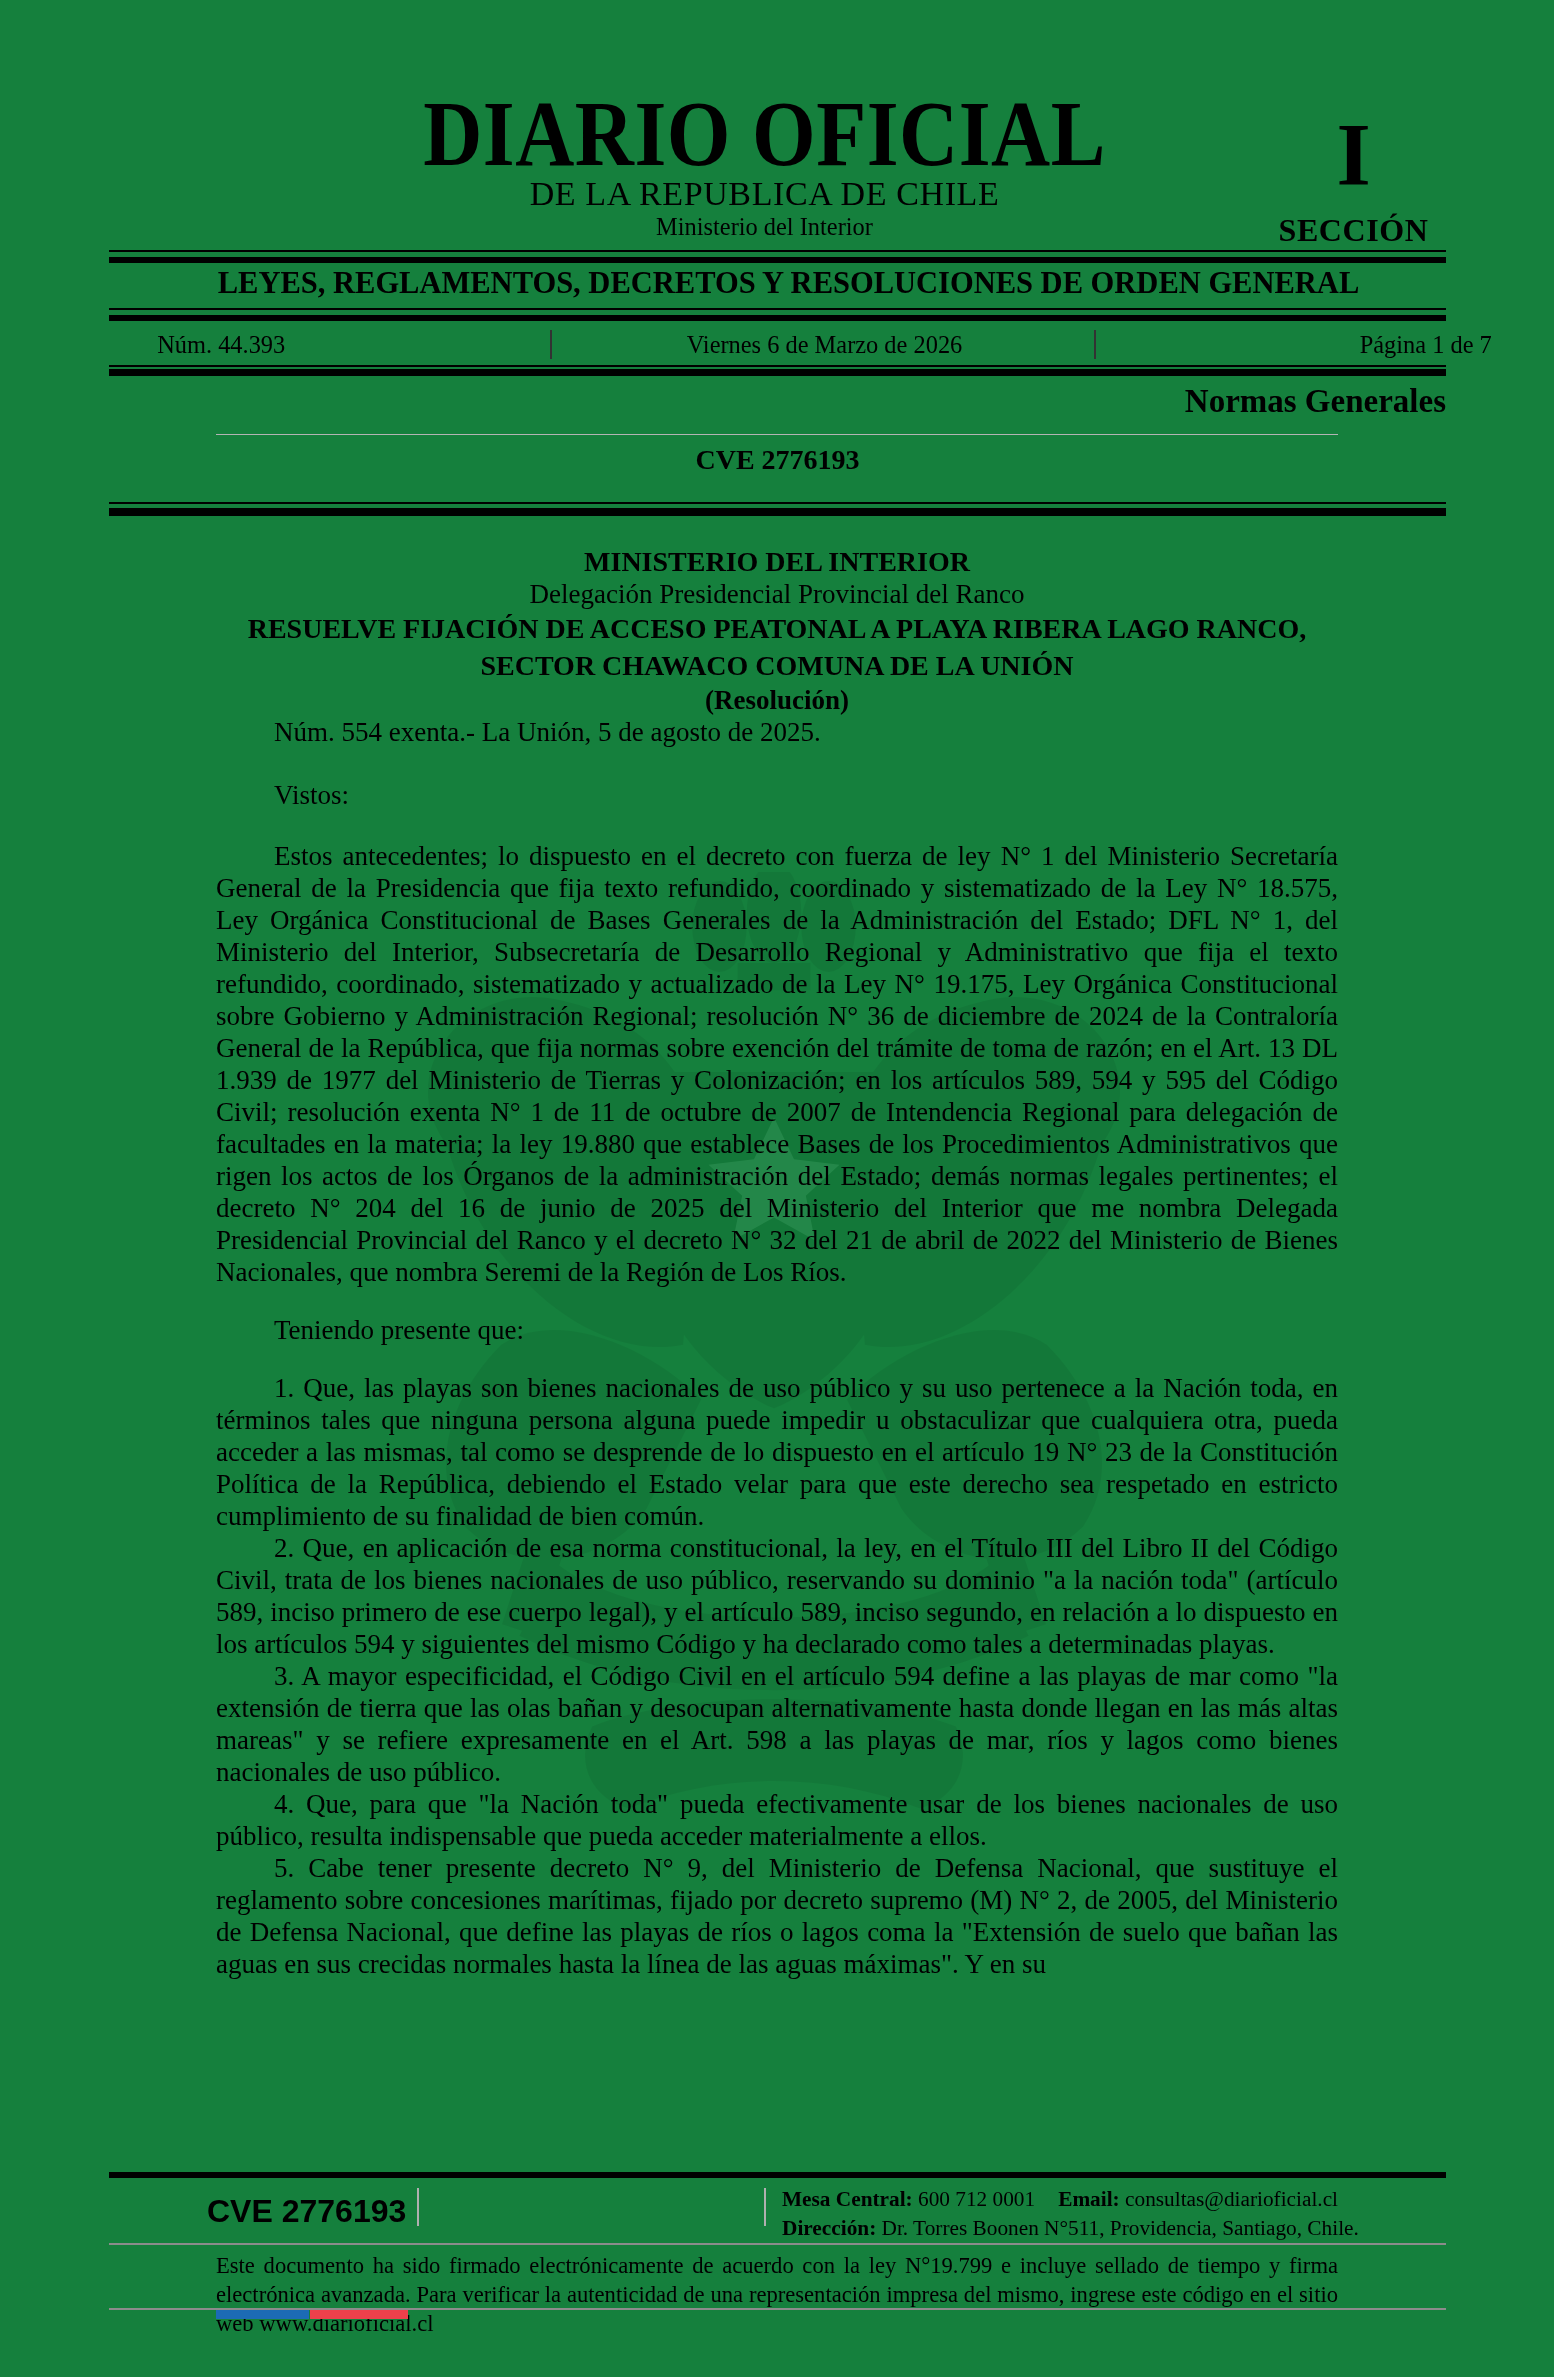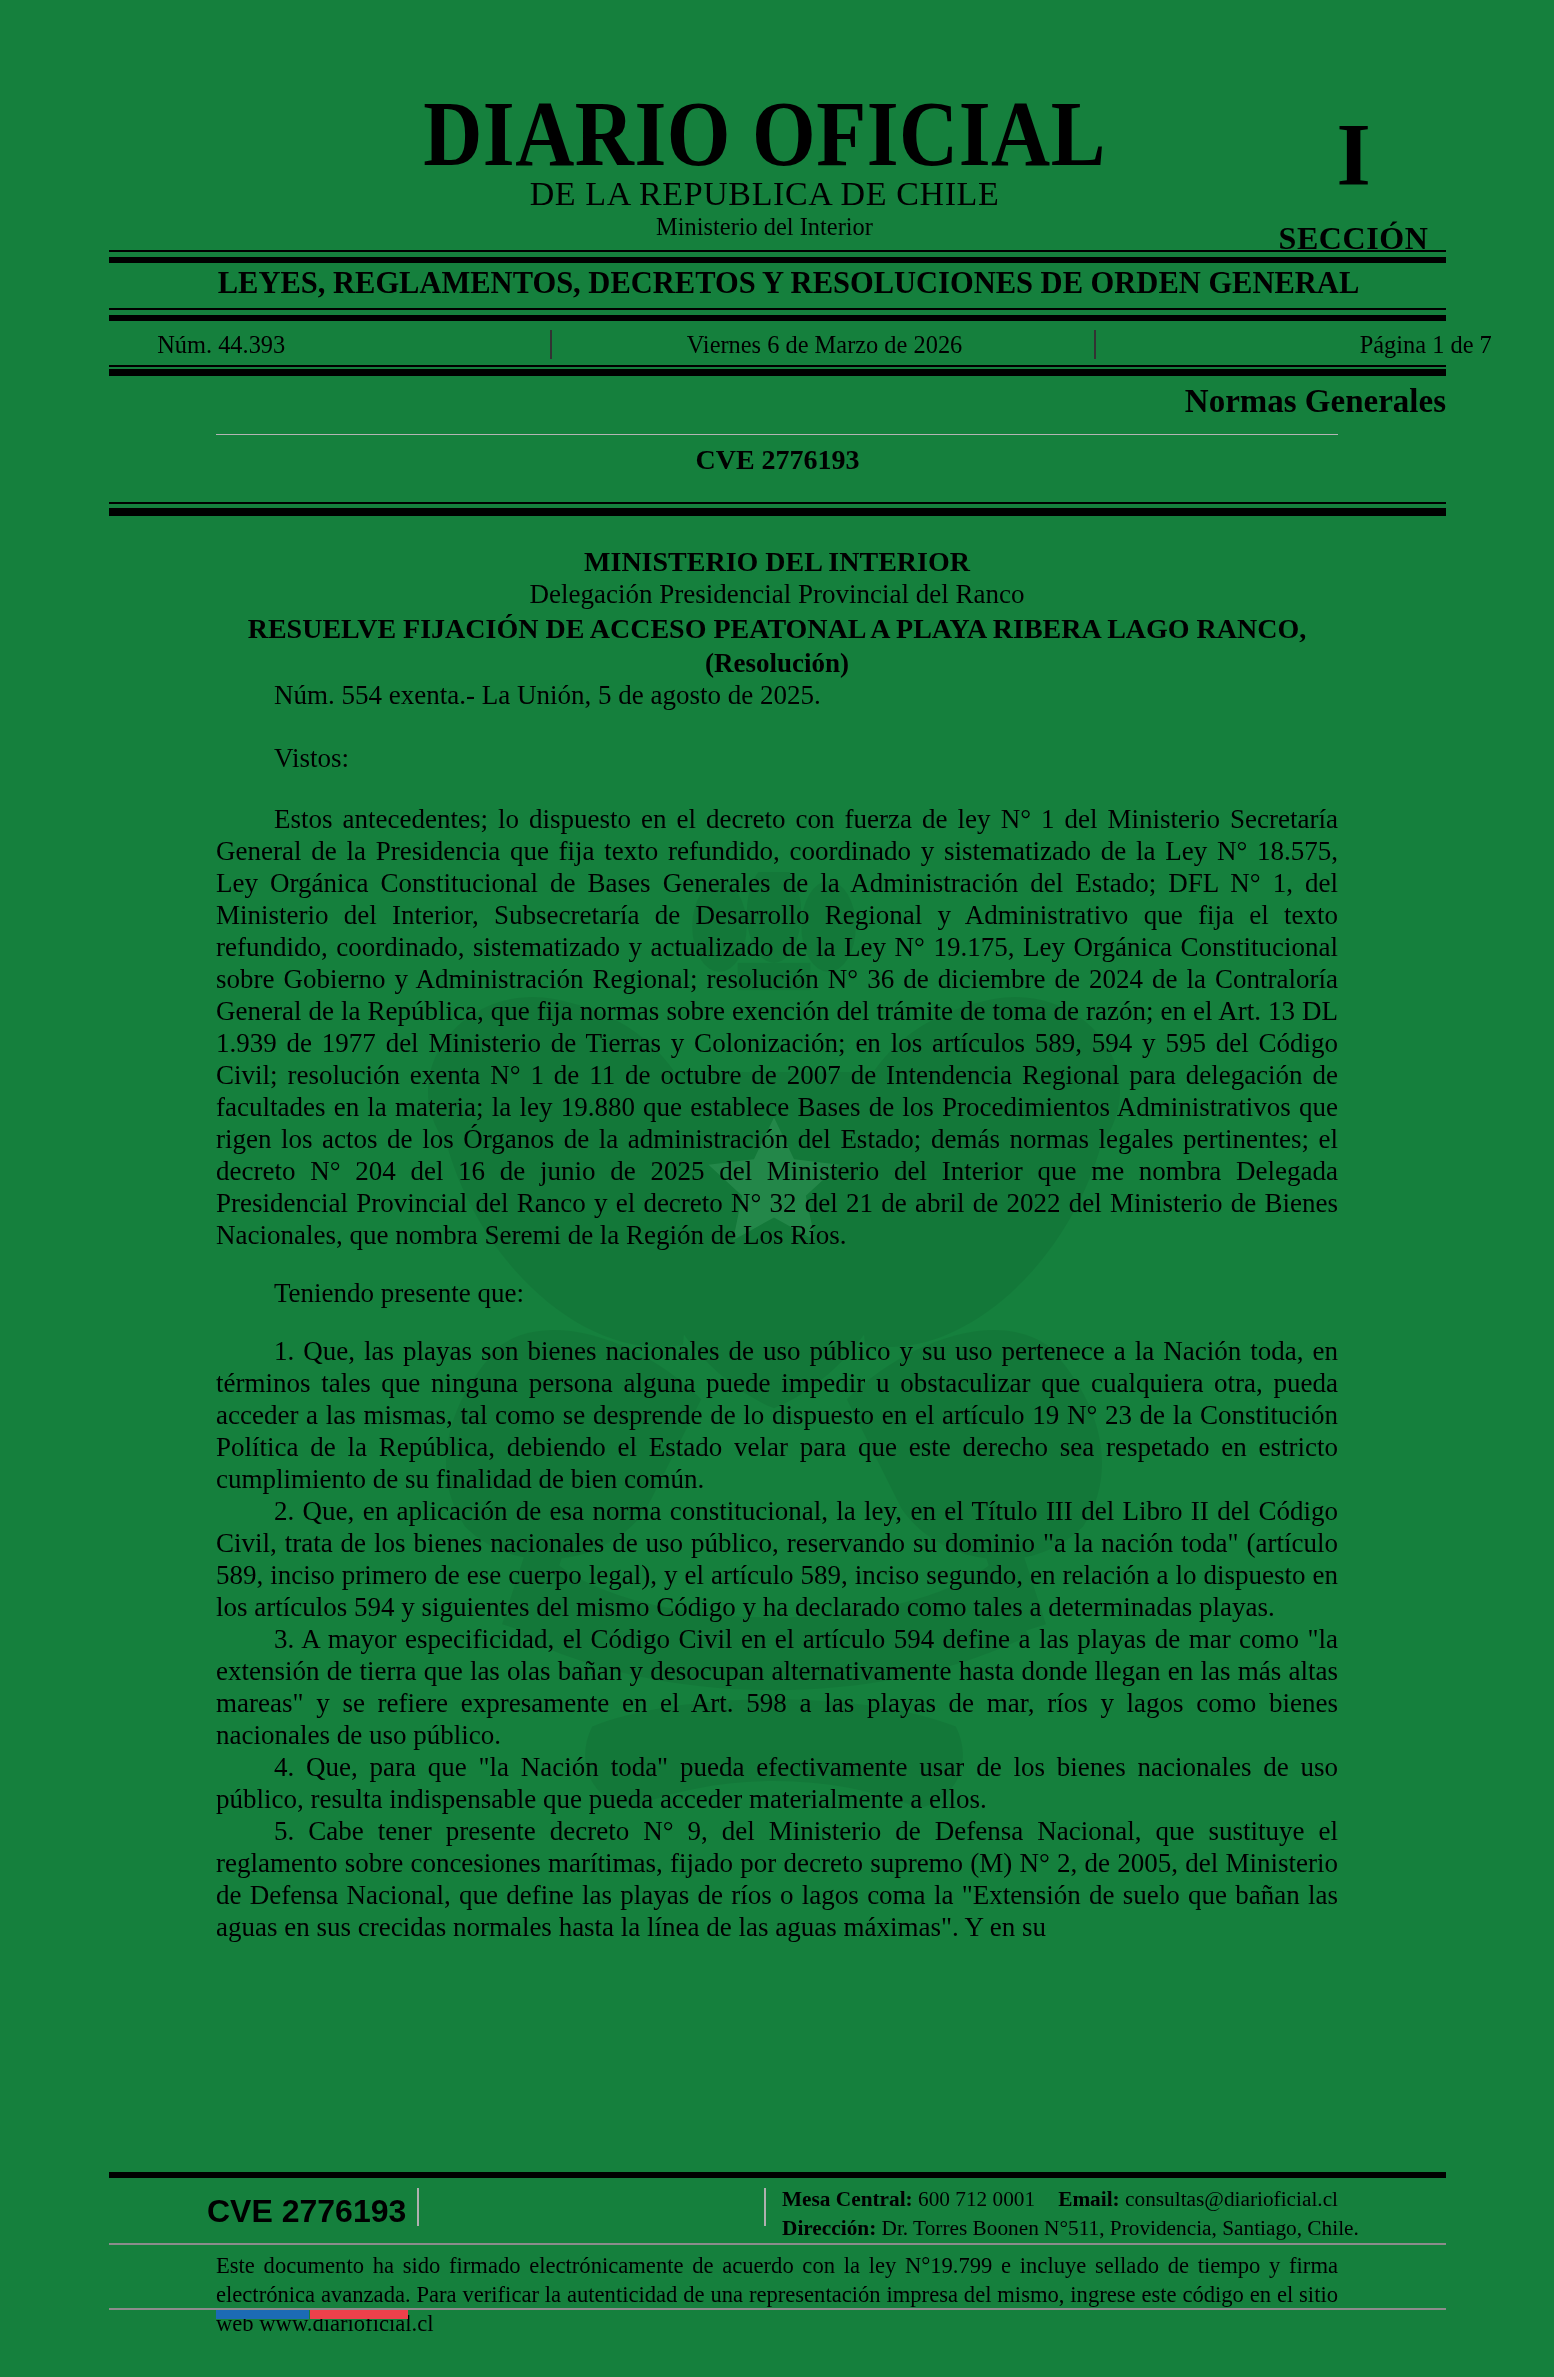--- a/index.html
+++ b/index.html
@@ -14,21 +14,21 @@
   .mast-center { position:absolute; left:0; top:0; width:1311px; height:268px; }
   .mast-title { position:absolute; top:87px; left:0; width:100%; text-align:center;
                 font-size:93px; font-weight:bold; line-height:1; white-space:nowrap;
                 transform:scaleX(0.88); transform-origin:50% 50%; letter-spacing:0.6px; }
   .mast-sub   { position:absolute; top:177px; left:0; width:100%; text-align:center;
                 font-size:34px; line-height:1; letter-spacing:0.6px; }
   .mast-min   { position:absolute; top:215px; left:0; width:100%; text-align:center;
                 font-size:24.4px; line-height:1; }
   .sect { position:absolute; left:1147px; top:112px; width:195px; text-align:center; }
   .sect-roman { font-size:88px; font-weight:bold; line-height:85px; }
-  .sect-label { font-size:32px; font-weight:bold; margin-top:23px; letter-spacing:0.6px; }
+  .sect-label { font-size:32px; font-weight:bold; margin-top:15px; letter-spacing:0.6px; }
 
   
   .hr { position:absolute; left:109px; width:1337px; background:#000; }
   .hrA1 { top:250px; height:1.8px; }  .hrA2 { top:257px; height:6.1px; }
   .hrB1 { top:308px; height:1.8px; }  .hrB2 { top:315px; height:5.5px;  }
   .hrC1 { top:365px; height:1.8px; }  .hrC2 { top:369px; height:6.7px; }
   .hrD1 { top:502px; height:1.8px; }  .hrD2 { top:508px; height:8px; }
 
   .leyes { position:absolute; left:120px; top:266px; width:1337px; text-align:center;
            font-size:30.5px; font-weight:bold; line-height:35px; }
@@ -135,20 +135,21 @@
   <div class="normas">Normas Generales</div>
   <div class="gsep"></div>
   <div class="cvehead">CVE 2776193</div>
   <div class="hr hrD1"></div>
   <div class="hr hrD2"></div>
 
   <div class="doc">
     <div class="c h-min">MINISTERIO DEL INTERIOR</div>
     <div class="c h-off">Delegación Presidencial Provincial del Ranco</div>
     <div class="c h-t1">RESUELVE FIJACIÓN DE ACCESO PEATONAL A PLAYA RIBERA LAGO RANCO,</div>
+    <div class="c h-t2">SECTOR CHAWACO COMUNA DE LA UNIÓN</div>
     <div class="c h-kind">(Resolución)</div>
     <p class="p-num">Núm. 554 exenta.- La Unión, 5 de agosto de 2025.</p>
     <p class="p-vis">Vistos:</p>
     <p class="p-ant">Estos antecedentes; lo dispuesto en el decreto con fuerza de ley N° 1 del Ministerio Secretaría General de la Presidencia que fija texto refundido, coordinado y sistematizado de la Ley N° 18.575, Ley Orgánica Constitucional de Bases Generales de la Administración del Estado; DFL N° 1, del Ministerio del Interior, Subsecretaría de Desarrollo Regional y Administrativo que fija el texto refundido, coordinado, sistematizado y actualizado de la Ley N° 19.175, Ley Orgánica Constitucional sobre Gobierno y Administración Regional; resolución N° 36 de diciembre de 2024 de la Contraloría General de la República, que fija normas sobre exención del trámite de toma de razón; en el Art. 13 DL 1.939 de 1977 del Ministerio de Tierras y Colonización; en los artículos 589, 594 y 595 del Código Civil; resolución exenta N° 1 de 11 de octubre de 2007 de Intendencia Regional para delegación de facultades en la materia; la ley 19.880 que establece Bases de los Procedimientos Administrativos que rigen los actos de los Órganos de la administración del Estado; demás normas legales pertinentes; el decreto N° 204 del 16 de junio de 2025 del Ministerio del Interior que me nombra Delegada Presidencial Provincial del Ranco y el decreto N° 32 del 21 de abril de 2022 del Ministerio de Bienes Nacionales, que nombra Seremi de la Región de Los Ríos.</p>
     <p class="p-ten">Teniendo presente que:</p>
     <p>1. Que, las playas son bienes nacionales de uso público y su uso pertenece a la Nación toda, en términos tales que ninguna persona alguna puede impedir u obstaculizar que cualquiera otra, pueda acceder a las mismas, tal como se desprende de lo dispuesto en el artículo 19 N° 23 de la Constitución Política de la República, debiendo el Estado velar para que este derecho sea respetado en estricto cumplimiento de su finalidad de bien común.</p>
     <p>2. Que, en aplicación de esa norma constitucional, la ley, en el Título III del Libro II del Código Civil, trata de los bienes nacionales de uso público, reservando su dominio "a la nación toda" (artículo 589, inciso primero de ese cuerpo legal), y el artículo 589, inciso segundo, en relación a lo dispuesto en los artículos 594 y siguientes del mismo Código y ha declarado como tales a determinadas playas.</p>
     <p>3. A mayor especificidad, el Código Civil en el artículo 594 define a las playas de mar como "la extensión de tierra que las olas bañan y desocupan alternativamente hasta donde llegan en las más altas mareas" y se refiere expresamente en el Art. 598 a las playas de mar, ríos y lagos como bienes nacionales de uso público.</p>
     <p>4. Que, para que "la Nación toda" pueda efectivamente usar de los bienes nacionales de uso público, resulta indispensable que pueda acceder materialmente a ellos.</p>
     <p>5. Cabe tener presente decreto N° 9, del Ministerio de Defensa Nacional, que sustituye el reglamento sobre concesiones marítimas, fijado por decreto supremo (M) N° 2, de 2005, del Ministerio de Defensa Nacional, que define las playas de ríos o lagos coma la "Extensión de suelo que bañan las aguas en sus crecidas normales hasta la línea de las aguas máximas". Y en su</p>

